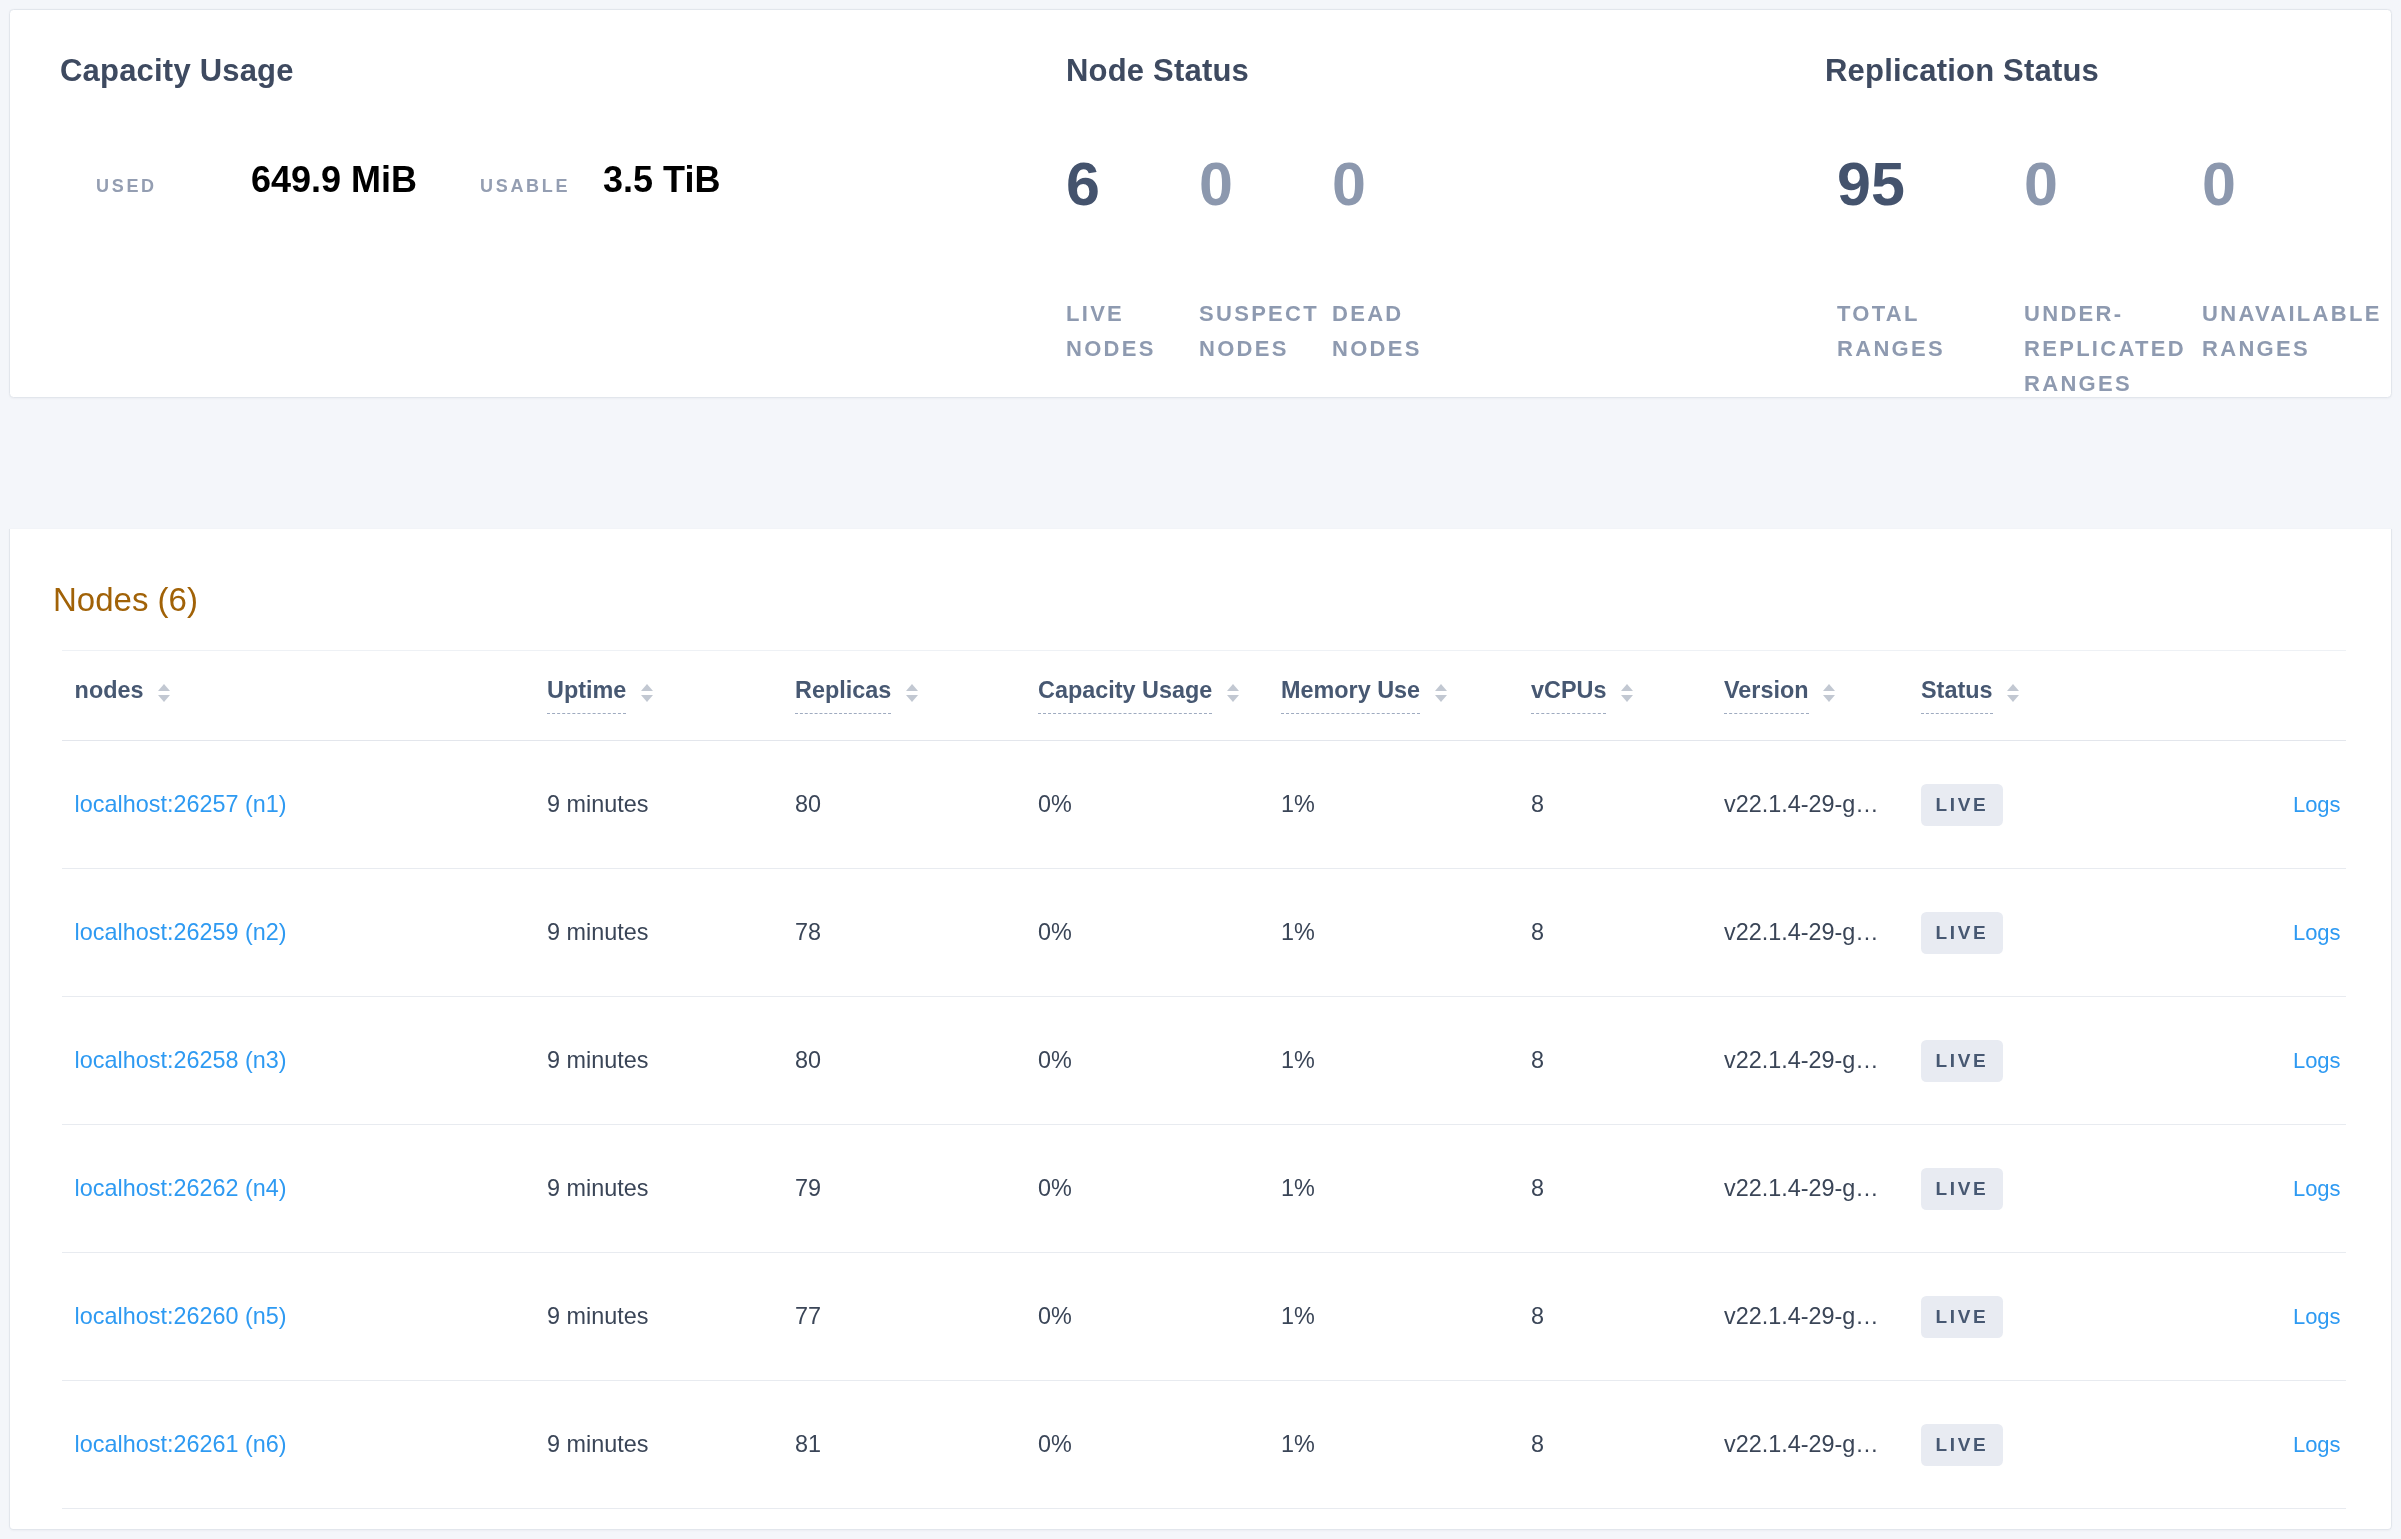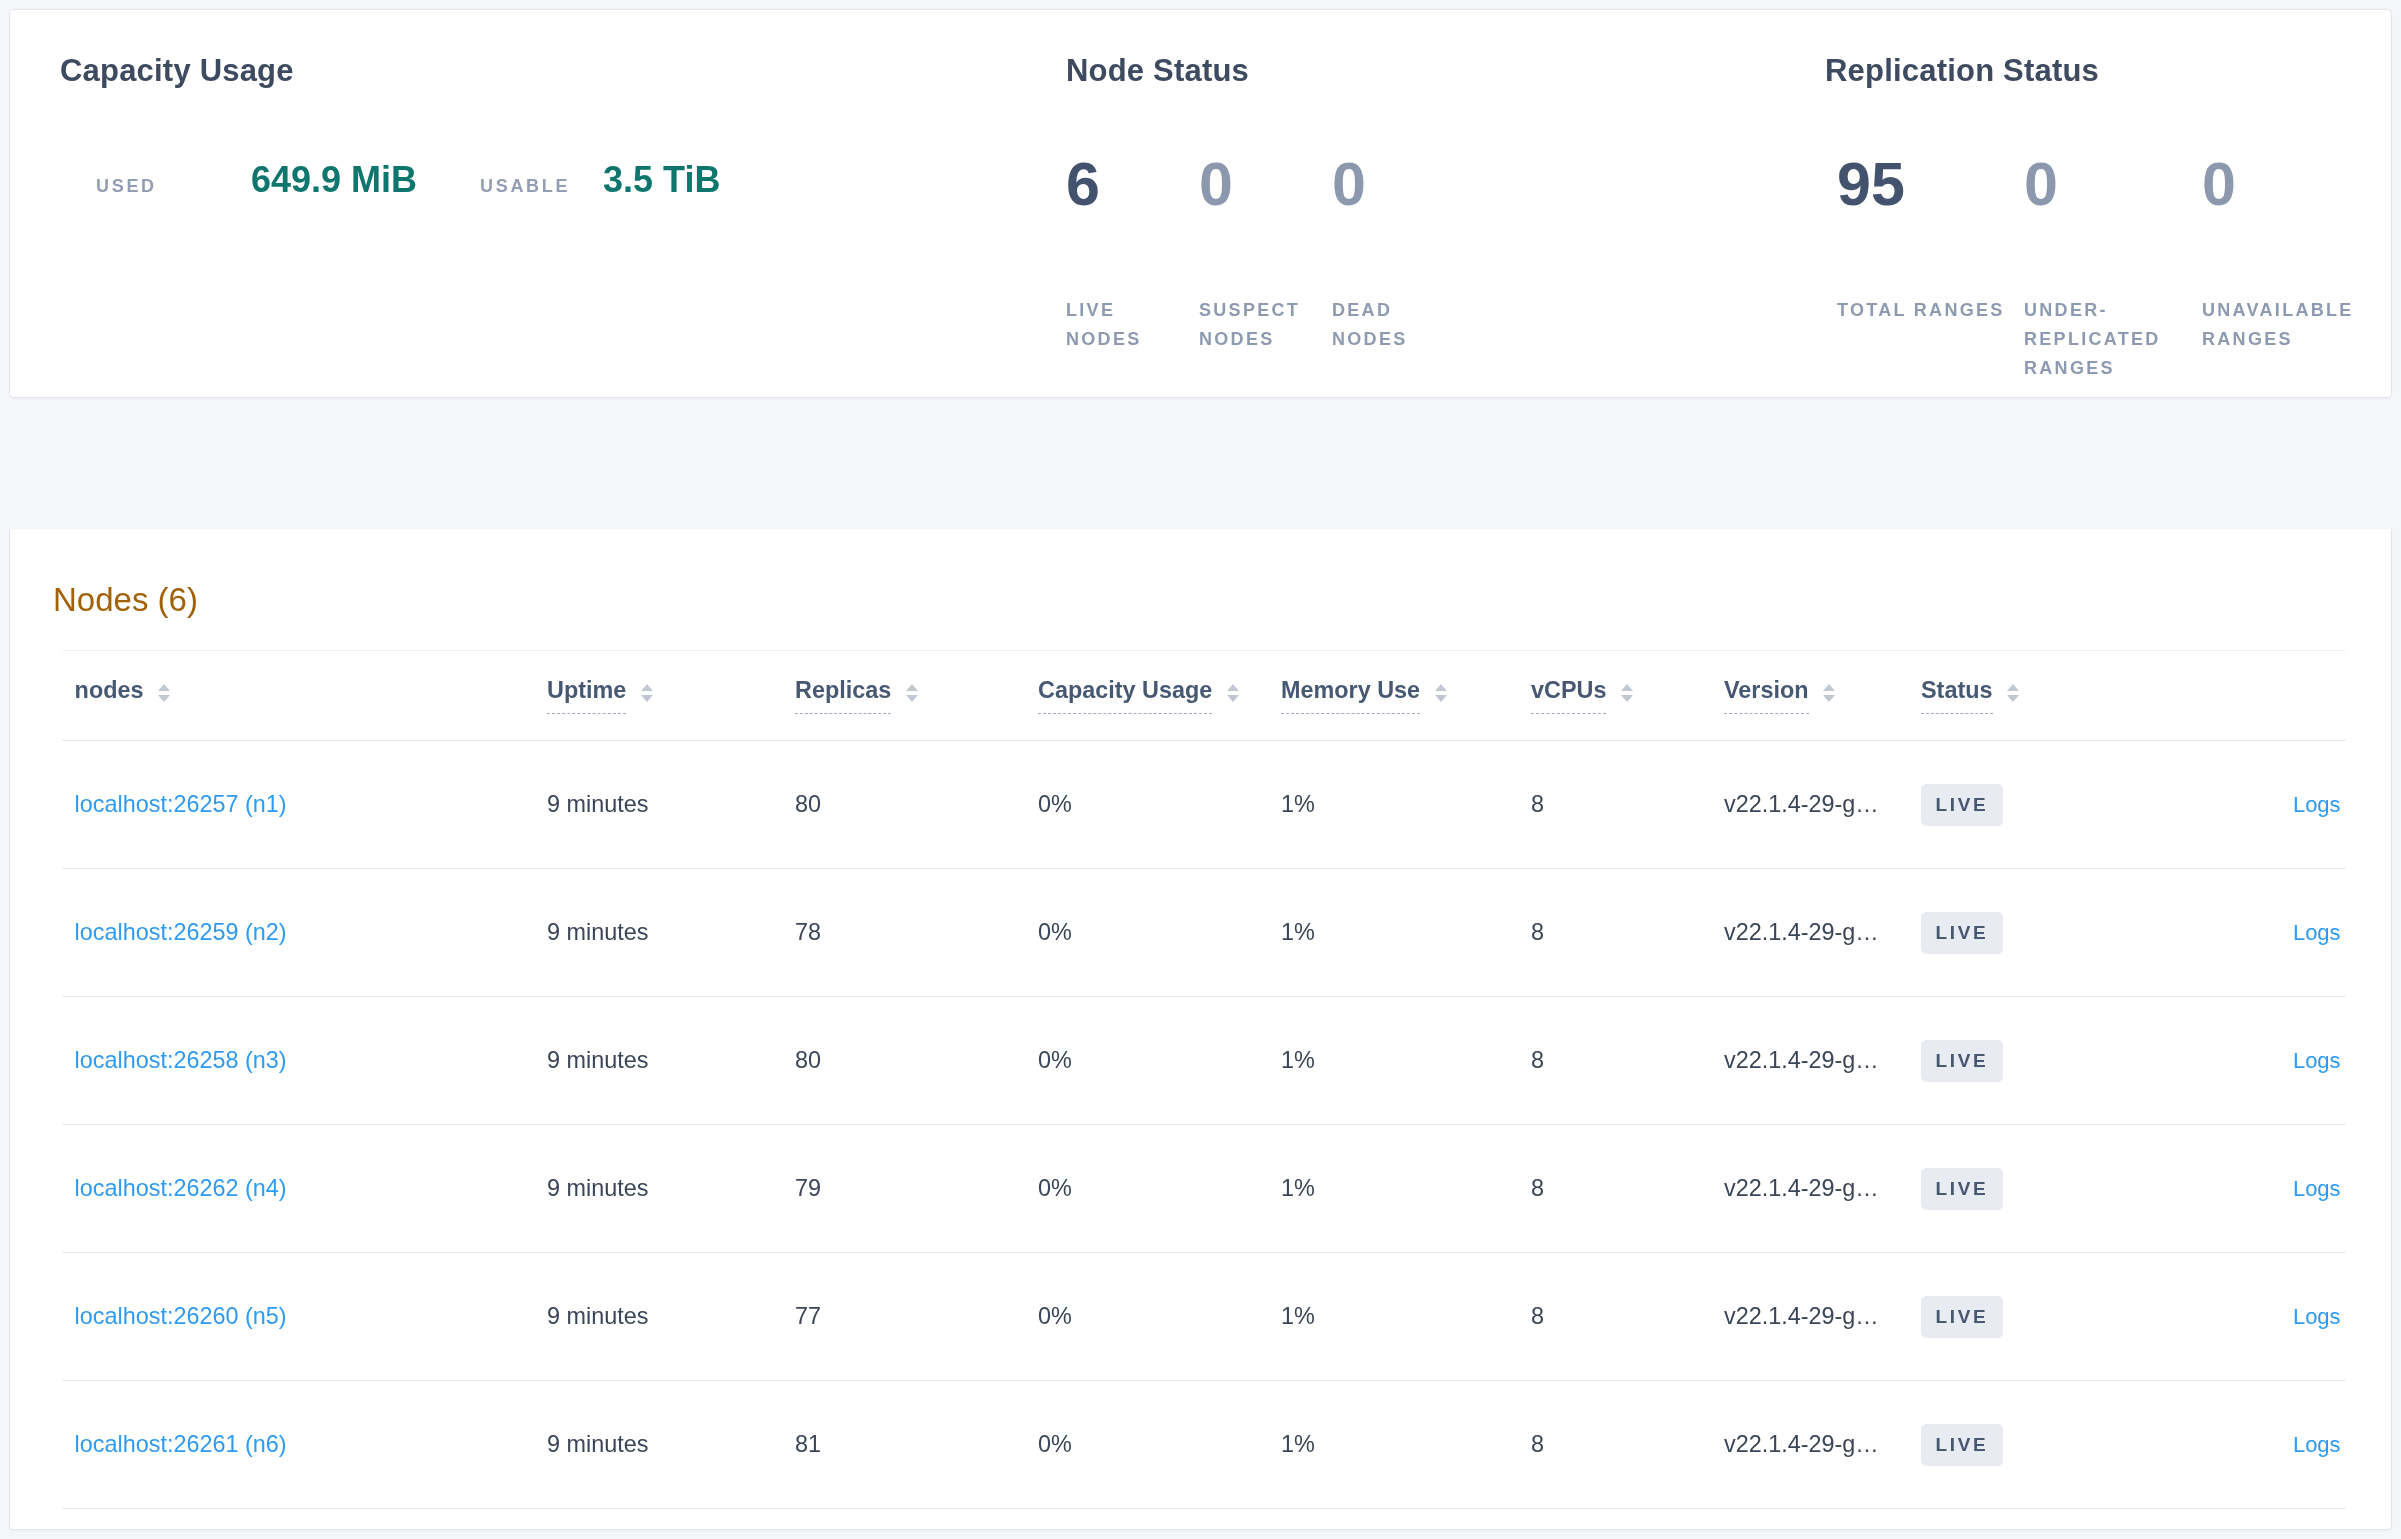--- a/index.html
+++ b/index.html
@@ -20,27 +20,27 @@
   .cap-chart{margin-left:40px;margin-top:7.2px;width:491px;}
   .cap-bar{position:relative;height:36px;width:491px;}
   .cap-bar .bar-light{position:absolute;left:0;top:0;height:36px;width:85.7%;background:var(--bar-light,#e3e6ec);}
   .cap-bar .bar-dark{position:absolute;right:0;top:0;height:36px;width:14.3%;background:var(--bar-dark,#cdd2dc);}
   .tick-row{position:relative;height:16px;margin-top:3.6px;}
   .tick{position:absolute;top:1.8px;width:1.8px;height:12.6px;background:#8593ab;}
   .tick-labels{position:relative;height:29px;margin-top:1.8px;}
   .tick-label{position:absolute;transform:translateX(-50%);font-size:21.6px;color:#5e6d89;white-space:nowrap;}
   .used-row{display:flex;align-items:baseline;margin-top:70px;}
   .metric-label{font-size:18px;letter-spacing:2.7px;color:#949eb2;font-weight:600;margin-left:36px;}
-  .metric-value{font-size:36px;font-weight:600;color:#0f766e;}
+  .metric-value{font-size:36px;font-weight:600;color:#000000;}
   .w-lbl1{width:155px;} .w-val1{width:193px;} .w-lbl2{width:123px;}
 
   .stats{display:flex;margin-top:65px;}
   .stat-value{font-size:61px;line-height:61px;font-weight:600;color:#44536d;}
   .stat.muted .stat-value{color:#8c98ae;}
-  .stat-label{margin-top:81px;font-size:18px;letter-spacing:2.3px;line-height:1.6;color:#8e9ab0;font-weight:600;}
+  .stat-label{margin-top:81px;font-size:22px;letter-spacing:2.3px;line-height:1.6;color:#8e9ab0;font-weight:600;}
   .sec-nodes .stat{width:133px;}
   .sec-nodes .stat-label{width:101px;}
   .sec-repl .stat:nth-child(1){width:187px;margin-left:12px;}
   .sec-repl .stat:nth-child(2){width:178px;}
   .sec-repl .stat:nth-child(3){width:193px;}
   .sec-repl .stat:nth-child(2) .stat-label{width:173px;}
 
   
   .selector-panel{position:absolute;left:9px;top:444px;width:2383px;height:86px;border-radius:4.5px 4.5px 0 0;border-bottom:0.9px solid #e6e9ee;display:flex;align-items:center;padding-left:47px;}
   .selector{display:flex;align-items:center;cursor:pointer;}

